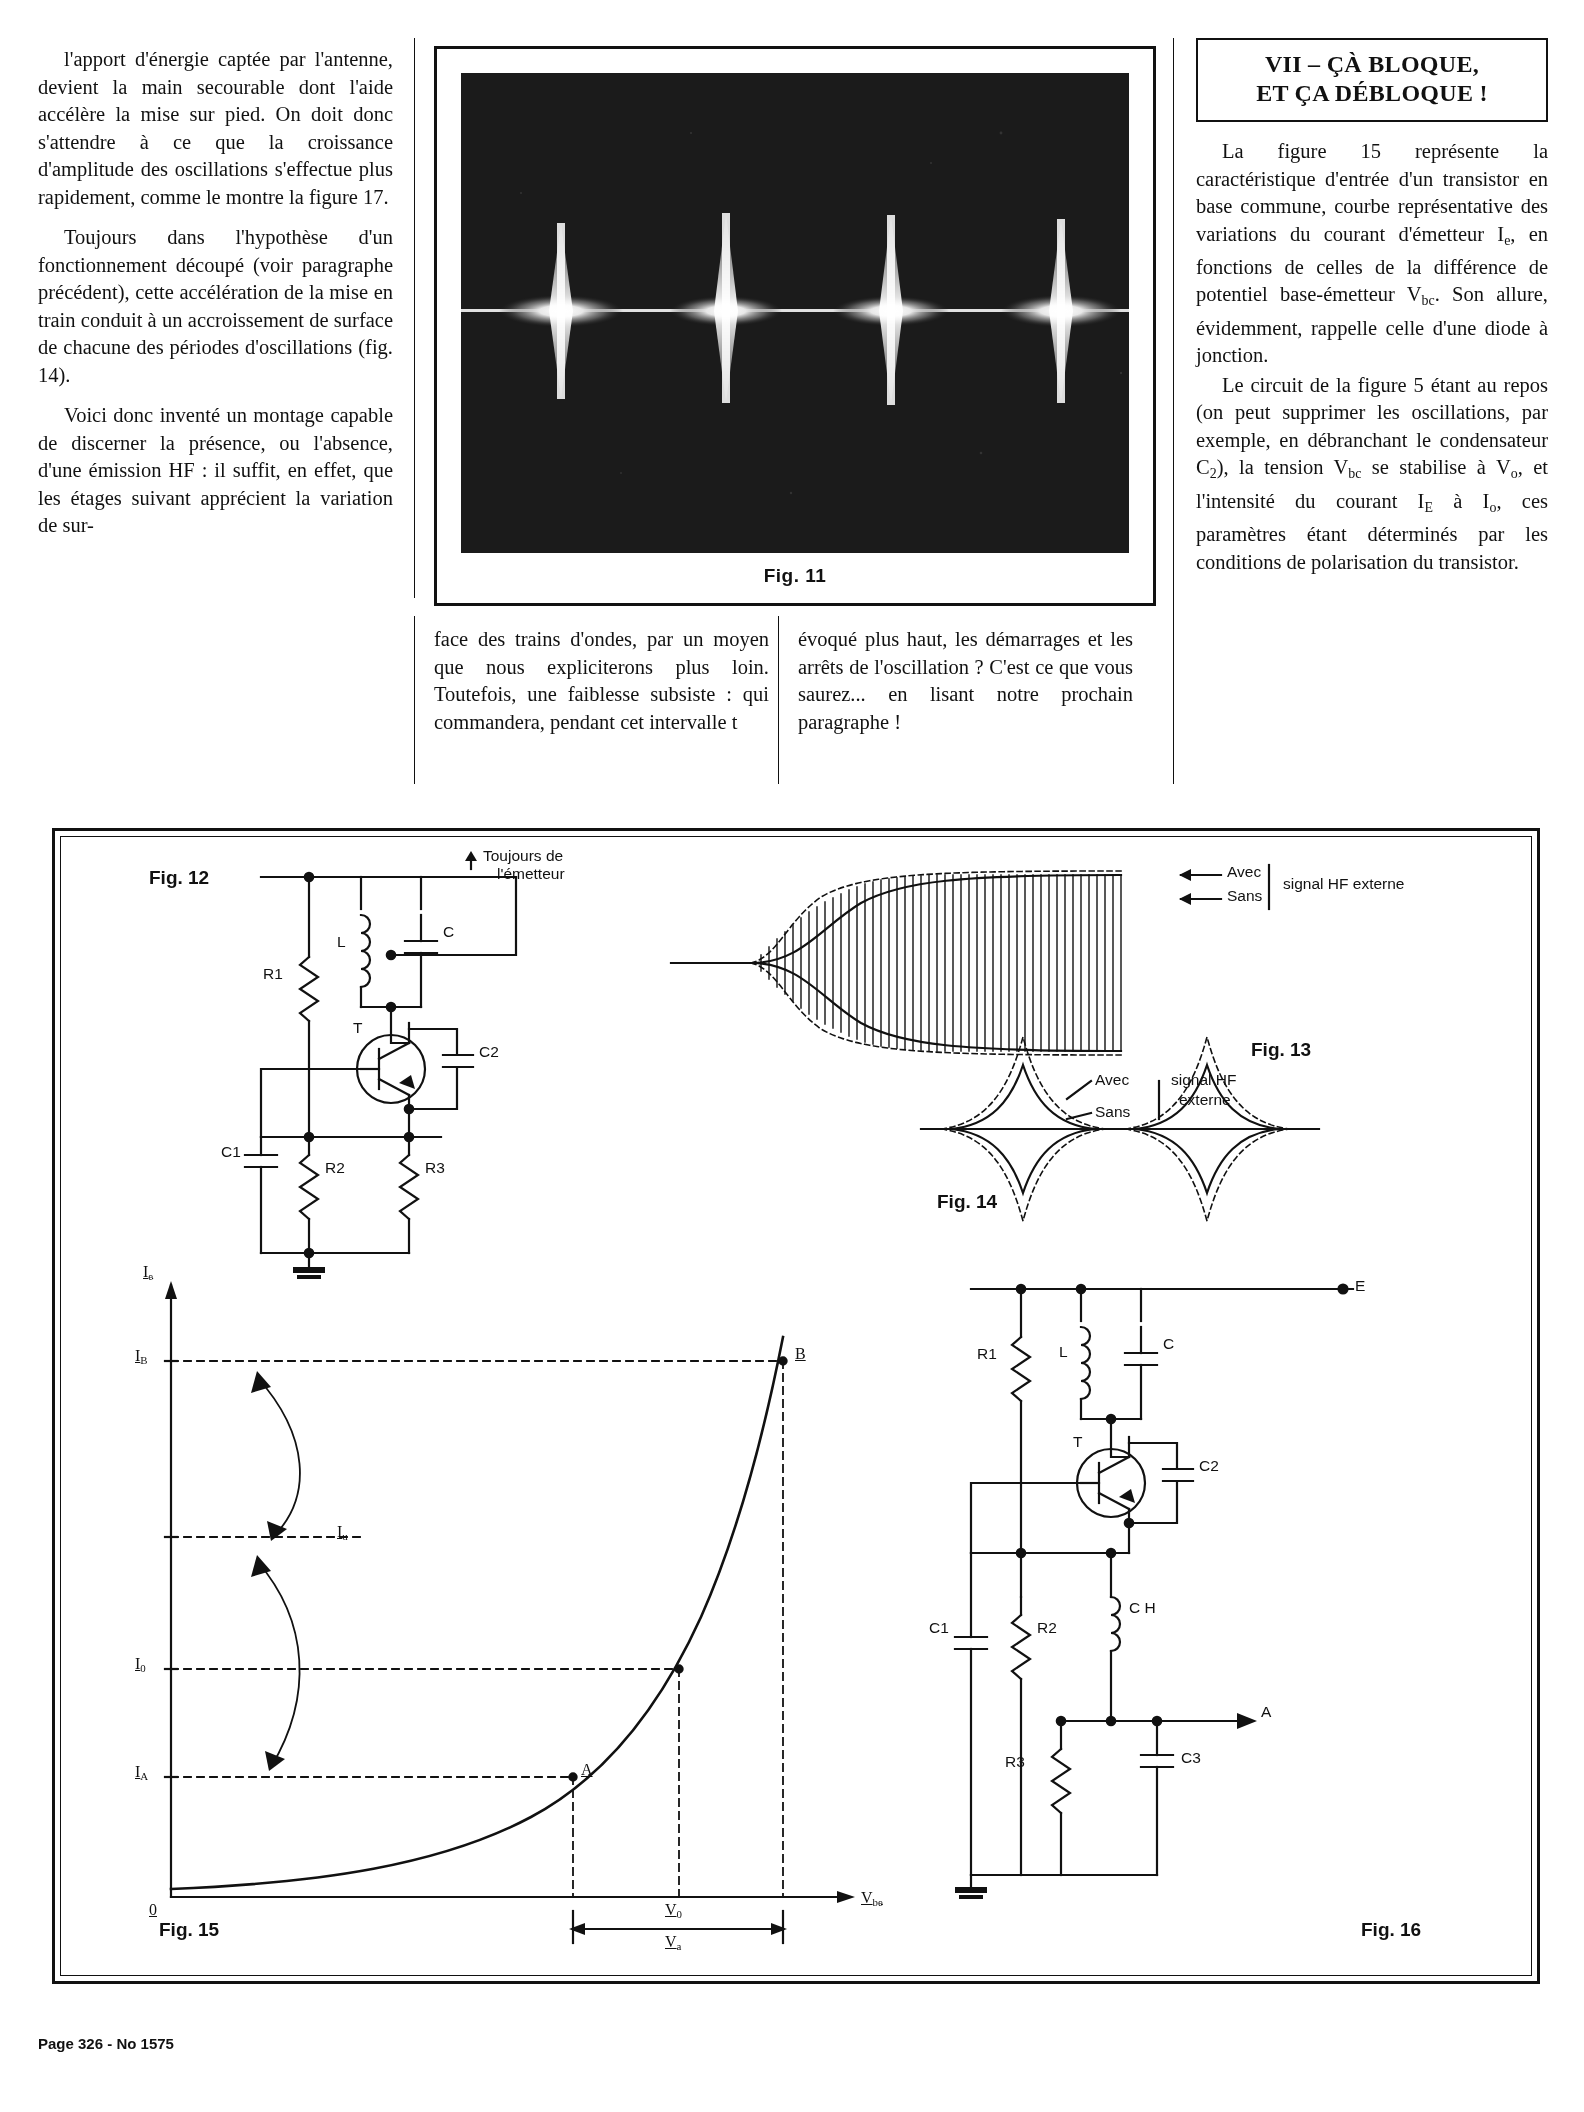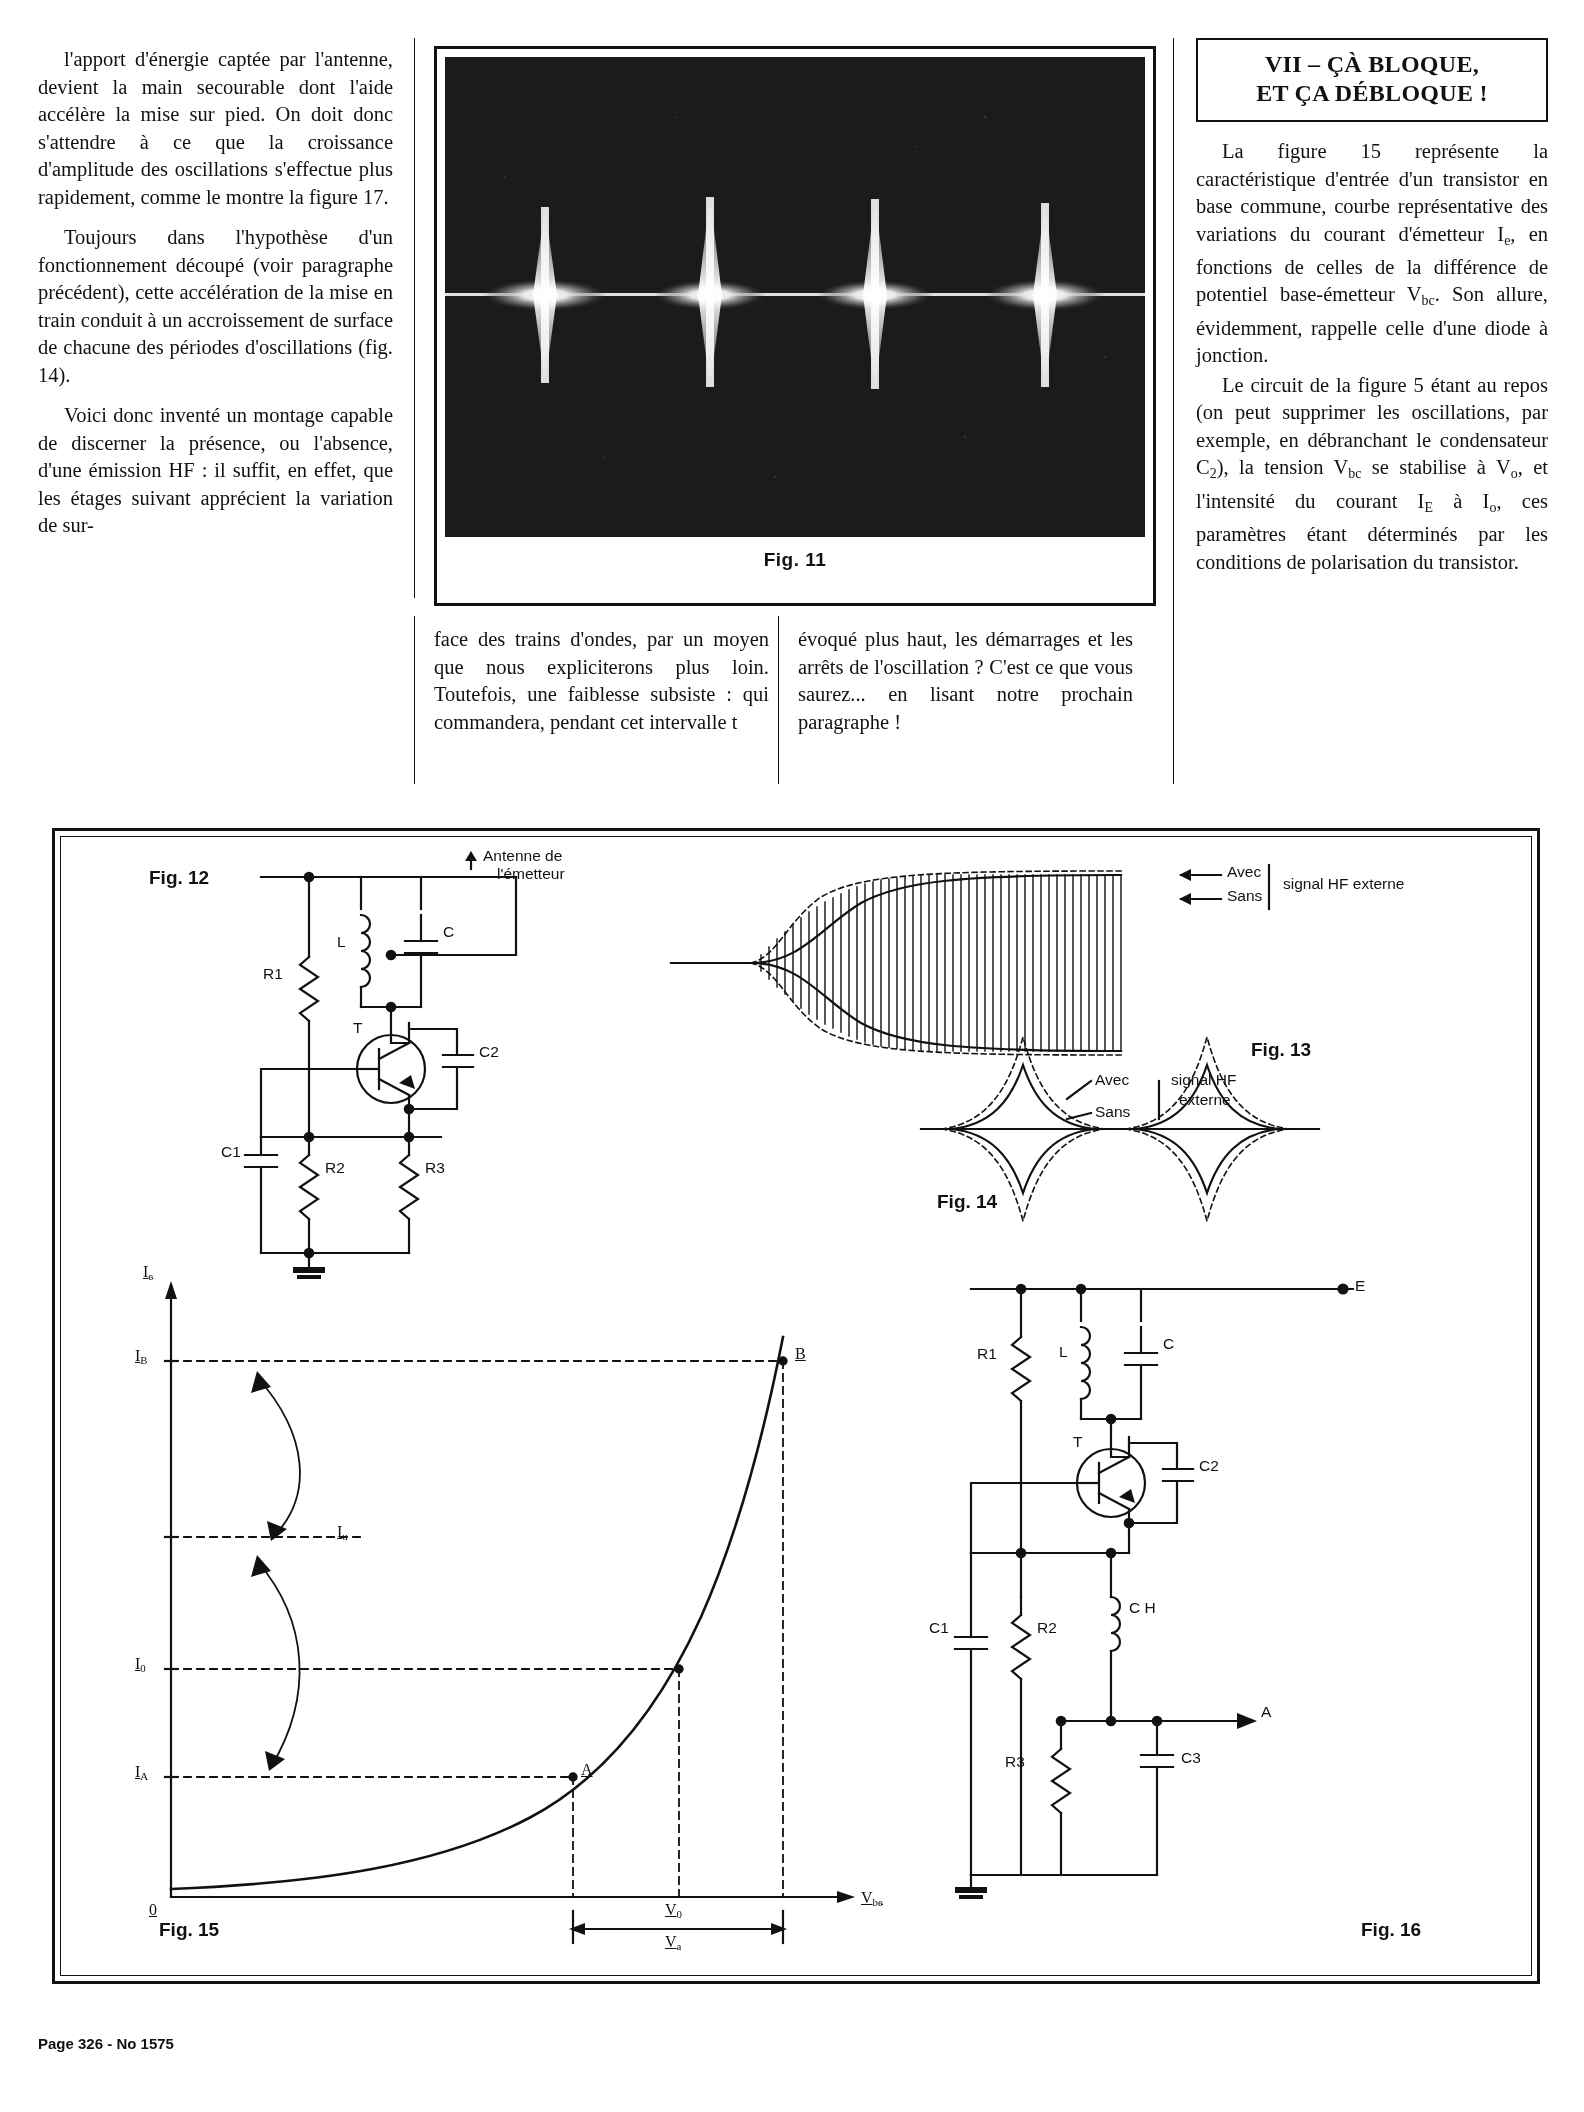--- a/index.html
+++ b/index.html
@@ -9,21 +9,21 @@
   
   .topzone{position:absolute;left:38px;top:38px;width:1510px;height:740px;}
 
   .col{position:absolute;font-size:20.5px;line-height:27.5px;text-align:justify;}
   .col p{margin:0 0 0 0;text-indent:26px;}
   .col p + p{margin-top:13px;}
 
   .col1{left:0px;top:8px;width:355px;}
   .colrule{position:absolute;top:0;width:1px;background:#111;}
 
-  .fig11box{position:absolute;left:396px;top:8px;width:722px;height:560px;border:3px solid #111;background:#fff;padding:8px;box-sizing:border-box;}
+  .fig11box{position:absolute;left:396px;top:8px;width:722px;height:560px;border:3px solid #111;background:#fff;padding:24px;box-sizing:border-box;}
   .fig11img{position:relative;width:100%;height:480px;overflow:hidden;background:#1a1a1a;}
   .fig11cap{text-align:center;font-family:"Liberation Sans",sans-serif;font-weight:bold;font-size:19px;margin-top:12px;letter-spacing:.5px;}
 
   .col2{left:396px;top:588px;width:335px;}
   .col3{left:760px;top:588px;width:335px;}
 
   .rightcol{position:absolute;left:1158px;top:0px;width:352px;}
   .vtitle{border:2px solid #111;padding:10px 6px 12px;text-align:center;font-family:"Liberation Serif",serif;font-weight:bold;font-size:24px;line-height:29px;letter-spacing:.3px;}
   .rightbody{margin-top:16px;font-size:20.5px;line-height:27.5px;text-align:justify;}
   .rightbody p{margin:0;text-indent:26px;}
@@ -411,21 +411,21 @@
 
       <div class="flabel" style="left:88px;top:30px;text-align:center;">Fig. 12</div>
       <div class="slabel" style="left:202px;top:128px;">R1</div>
       <div class="slabel" style="left:276px;top:96px;">L</div>
       <div class="slabel" style="left:382px;top:86px;">C</div>
       <div class="slabel" style="left:292px;top:182px;">T</div>
       <div class="slabel" style="left:418px;top:206px;">C2</div>
       <div class="slabel" style="left:160px;top:306px;">C1</div>
       <div class="slabel" style="left:264px;top:322px;">R2</div>
       <div class="slabel" style="left:364px;top:322px;">R3</div>
-      <div class="slabel" style="left:422px;top:10px;">Antenne  de</div>
+      <div class="slabel" style="left:422px;top:10px;">Toujours  de</div>
       <div class="slabel" style="left:436px;top:28px;">l'émetteur</div>
 
       <div class="flabel" style="left:1190px;top:202px;">Fig. 13</div>
       <div class="slabel" style="left:1166px;top:26px;">Avec</div>
       <div class="slabel" style="left:1166px;top:50px;">Sans</div>
       <div class="slabel" style="left:1222px;top:38px;">signal  HF  externe</div>
 
       <div class="flabel" style="left:876px;top:354px;">Fig. 14</div>
       <div class="slabel" style="left:1034px;top:234px;">Avec</div>
       <div class="slabel" style="left:1034px;top:266px;">Sans</div>

